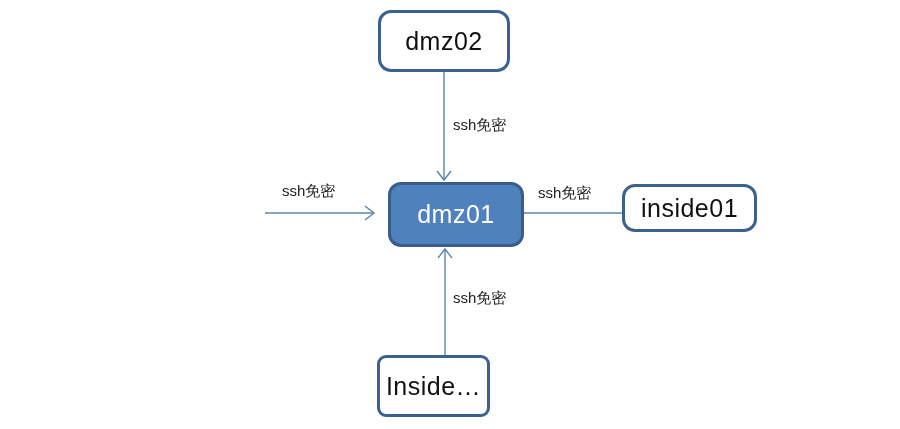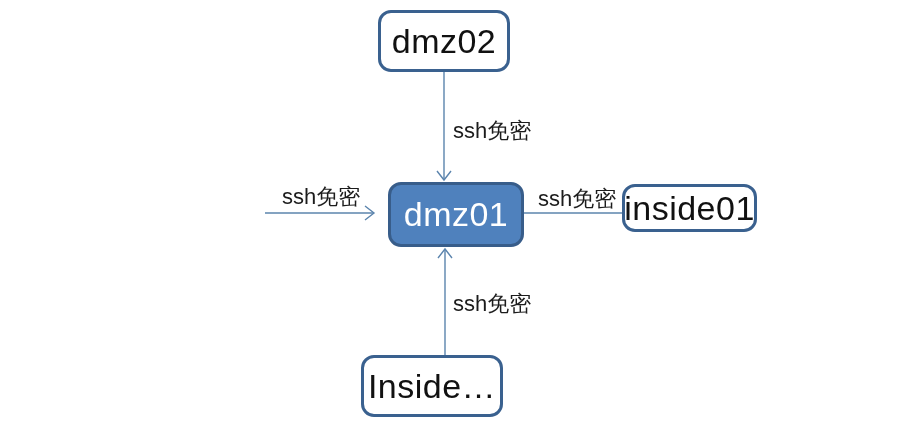--- a/index.html
+++ b/index.html
@@ -17,49 +17,49 @@
   }
   .node {
     position: absolute;
     box-sizing: border-box;
     background: #ffffff;
     border: 3px solid #3a618f;
     border-radius: 13px;
     display: flex;
     align-items: center;
     justify-content: center;
-    font-size: 34px;
+    font-size: 25px;
     color: #111111;
     letter-spacing: 0.5px;
   }
   .node.center {
     background: #4f81bd;
     border-color: #385d8a;
     color: #ffffff;
   }
   .edge-label {
     position: absolute;
-    font-size: 22px;
+    font-size: 15px;
     color: #1c1c1c;
     white-space: nowrap;
   }
   svg.connectors {
     position: absolute;
     left: 0;
     top: 0;
     width: 900px;
     height: 429px;
     pointer-events: none;
   }
   
   #node-dmz02     { left: 378px; top: 10px;  width: 132px; height: 62px; }
   #node-inside16  { left: 128px; top: 184px; width: 137px; height: 62px; }
   #node-dmz01     { left: 388px; top: 182px; width: 136px; height: 65px; }
   #node-inside01  { left: 622px; top: 184px; width: 135px; height: 48px; align-items: center; }
-  #node-inside-more { left: 361px; top: 355px; width: 142px; height: 62px; }
+  #node-inside-more { left: 377px; top: 355px; width: 113px; height: 62px; border-radius: 9px; }
   
   #label-top    { left: 453px; top: 116px; }
   #label-left   { left: 282px; top: 182px; }
   #label-right  { left: 538px; top: 184px; }
   #label-bottom { left: 453px; top: 289px; }
 </style>
 </head>
 <body>
 
 <div class="canvas">

